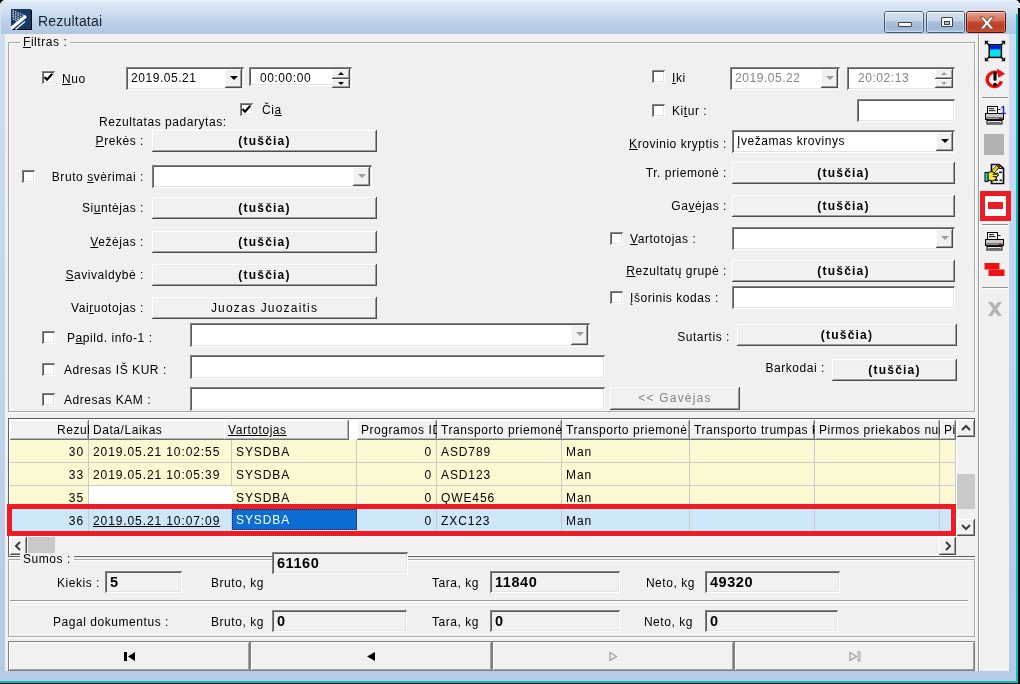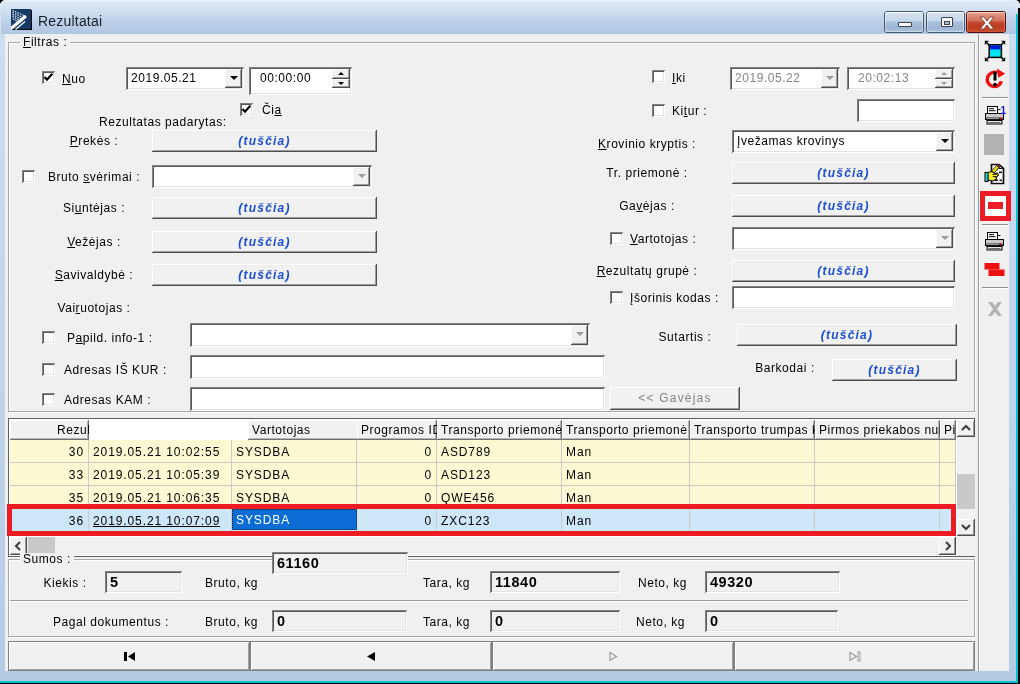--- a/index.html
+++ b/index.html
@@ -13,28 +13,28 @@
  background:linear-gradient(#e0ebf8 0%,#cfdff1 35%,#bed2e9 60%,#b0c7e2 100%);
  border-radius:6px 6px 0 0;box-shadow:inset 0 1px 0 #eaf2fb,inset 1px 0 0 #d5e3f3,inset -1px 0 0 #d5e3f3;}
 #titletext{position:absolute;left:38px;top:14px;font-size:14px;letter-spacing:0.2px;color:#18202c;line-height:14px;}
 #client{position:absolute;left:5px;top:34px;width:1004px;height:637px;background:#f0f0f0;}
 .gb{position:absolute;border:1px solid #a8a8a8;box-shadow:1px 1px 0 #fdfdfd,inset 1px 1px 0 #fdfdfd;}
 .gblabel{position:absolute;top:-7px;background:#f0f0f0;padding:0 3px;line-height:13px;}
 .btn3{position:absolute;background:#f1f1f1;
  box-shadow:inset -1px -1px 0 #4e4e4e,inset 1px 1px 0 #ffffff,inset -2px -2px 0 #9d9d9d,inset 2px 2px 0 #eeeeee;
  text-align:center;}
 .btn3 span{display:block;margin-top:5px;line-height:12px;letter-spacing:1.2px;}
-.tuscia{color:#1d4ed8;font-weight:bold;letter-spacing:1.4px;font-style:italic;}
+.tuscia{color:#000000;font-weight:bold;letter-spacing:1.4px;}
 .edit{position:absolute;background:#fff;
  box-shadow:inset 1px 1px 0 #828282,inset -1px -1px 0 #ffffff,inset 2px 2px 0 #5a5a5a,inset -2px -2px 0 #e3e3e3;}
 .edit .txt{position:absolute;left:5px;top:5px;line-height:12px;}
 .cb{position:absolute;width:13px;height:13px;background:#fff;
  box-shadow:inset 1px 1px 0 #828282,inset -1px -1px 0 #ffffff,inset 2px 2px 0 #5a5a5a,inset -2px -2px 0 #e3e3e3;}
 .lbl{position:absolute;white-space:nowrap;line-height:12px;}
-.r{text-align:center;}
+.r{text-align:right;}
 .combtn{position:absolute;right:2px;top:2px;bottom:2px;width:17px;background:#f1f1f1;
  box-shadow:inset -1px -1px 0 #4e4e4e,inset 1px 1px 0 #ffffff,inset -2px -2px 0 #9d9d9d,inset 2px 2px 0 #eeeeee;}
 .arrdn{position:absolute;left:5px;top:7px;width:0;height:0;border:4px solid transparent;border-top:4px solid #000;border-bottom:none;}
 .dis{color:#848484;}
 u{text-decoration:underline;text-underline-offset:1px;}
 .wbtn{height:22px;border:1px solid #46596e;border-radius:3px;
  background:linear-gradient(#d7e4f2 0%,#c4d6ea 45%,#a7bfda 50%,#9cb6d4 80%,#aec5dd 100%);}
 .wbtn-in{position:absolute;inset:0;border-radius:2px;
  box-shadow:inset 0 1px 0 rgba(255,255,255,.8),inset 1px 0 0 rgba(255,255,255,.4),inset -1px 0 0 rgba(255,255,255,.4),inset 0 -1px 0 rgba(255,255,255,.35);}
 .spin{position:absolute;right:2px;top:2px;bottom:2px;width:18px;}
@@ -101,21 +101,21 @@
   <div class="cb" style="left:42px;top:71px;"><svg width="13" height="13">
         <path d="M2.5,6 L5,8.7 L10.3,2.8" stroke="#000" stroke-width="2.2" fill="none"></path>
       </svg></div>
   <div class="lbl" style="left:62px;top:73px;"><u>N</u>uo</div>
   <div class="edit" style="left:126px;top:67px;width:118px;height:23px;">
       <span class="txt">2019.05.21</span>
     <div class="combtn">
         <div class="arrdn"></div>
       </div>
     </div>
-  <div class="edit" style="left:249px;top:67px;width:103px;height:28px;">
+  <div class="edit" style="left:249px;top:67px;width:103px;height:19px;">
       <span class="txt" style="left:11px;">00:00:00</span>
     <div class="spin">
         <div class="spb">
           <div class="aru"></div>
         </div>
         <div class="spb">
           <div class="ard"></div>
         </div>
       </div>
     </div>
@@ -148,20 +148,23 @@
   <div class="btn3" style="left:152px;top:231px;width:225px;height:22px;">
       <span class="tuscia">(tuščia)</span>
     </div>
 
   <div class="lbl r" style="left:44px;top:269px;width:100px;"><u>S</u>avivaldybė :</div>
   <div class="btn3" style="left:152px;top:264px;width:225px;height:22px;">
       <span class="tuscia">(tuščia)</span>
     </div>
 
   <div class="lbl r" style="left:44px;top:302px;width:100px;">Vai<u>r</u>uotojas :</div>
+  <div class="btn3" style="left:152px;top:297px;width:225px;height:22px;">
+      <span>Juozas Juozaitis</span>
+    </div>
 
   <div class="cb" style="left:652px;top:70px;"></div>
   <div class="lbl" style="left:672px;top:72px;"><u>I</u>ki</div>
   <div class="edit" style="left:730px;top:67px;width:110px;height:23px;">
       <span class="txt dis">2019.05.22</span>
     <div class="combtn">
         <div class="arrdn" style="border-top-color:#9c9c9c;"></div>
       </div>
     </div>
   <div class="edit" style="left:847px;top:67px;width:108px;height:23px;">
@@ -237,21 +240,22 @@
 
   <div class="cb" style="left:42px;top:393px;"></div>
   <div class="lbl" style="left:64px;top:394px;">Adresas KAM :</div>
   <div class="edit" style="left:190px;top:387px;width:415px;height:24px;"></div>
   <div class="btn3" style="left:610px;top:387px;width:130px;height:23px;">
       <span class="dis">&lt;&lt; Gavėjas</span>
     </div>
 
   <div class="abs" style="left:8px;top:418px;width:967px;height:139px;border:1px solid #606060;background:#fff;"></div>
   <div class="gridhead" style="left:10px;width:79px;padding-left:47px;">Rezultato ID</div>
-  <div class="gridhead" style="left:248px;width:125px;">Vartotojas</div>
+  <div class="gridhead" style="left:89px;width:143px;">Data/Laikas</div>
+  <div class="gridhead" style="left:224px;width:125px;text-decoration:underline;">Vartotojas</div>
   <div class="gridhead" style="left:357px;width:80px;">Programos ID</div>
   <div class="gridhead" style="left:437px;width:125px;">Transporto priemonė</div>
   <div class="gridhead" style="left:562px;width:128px;">Transporto priemonė</div>
   <div class="gridhead" style="left:690px;width:125px;">Transporto trumpas k</div>
   <div class="gridhead" style="left:815px;width:125px;">Pirmos priekabos nur</div>
   <div class="gridhead" style="left:940px;width:16px;">Pi</div>
 
   <div class="gc num" style="left:10px;top:440px;width:79px;">30</div>
   <div class="gc" style="left:89px;top:440px;width:143px;">2019.05.21 10:02:55</div>
   <div class="gc" style="left:232px;top:440px;width:125px;">SYSDBA</div>
@@ -266,21 +270,20 @@
   <div class="gc" style="left:89px;top:463px;width:143px;">2019.05.21 10:05:39</div>
   <div class="gc" style="left:232px;top:463px;width:125px;">SYSDBA</div>
   <div class="gc num" style="left:357px;top:463px;width:80px;">0</div>
   <div class="gc" style="left:437px;top:463px;width:125px;">ASD123</div>
   <div class="gc" style="left:562px;top:463px;width:128px;">Man</div>
   <div class="gc" style="left:690px;top:463px;width:125px;"></div>
   <div class="gc" style="left:815px;top:463px;width:125px;"></div>
   <div class="gc" style="left:940px;top:463px;width:16px;"></div>
 
   <div class="gc num" style="left:10px;top:486px;width:79px;">35</div>
-  <div class="gc" style="left:89px;top:486px;width:143px;">2019.05.21 10:06:35</div>
   <div class="gc" style="left:232px;top:486px;width:125px;">SYSDBA</div>
   <div class="gc num" style="left:357px;top:486px;width:80px;">0</div>
   <div class="gc" style="left:437px;top:486px;width:125px;">QWE456</div>
   <div class="gc" style="left:562px;top:486px;width:128px;">Man</div>
   <div class="gc" style="left:690px;top:486px;width:125px;"></div>
   <div class="gc" style="left:815px;top:486px;width:125px;"></div>
   <div class="gc" style="left:940px;top:486px;width:16px;"></div>
 
   <div class="gc num sel" style="left:10px;top:509px;width:79px;">36</div>
   <div class="gc sel" style="left:89px;top:509px;width:143px;text-decoration:underline;">2019.05.21 10:07:09</div>

